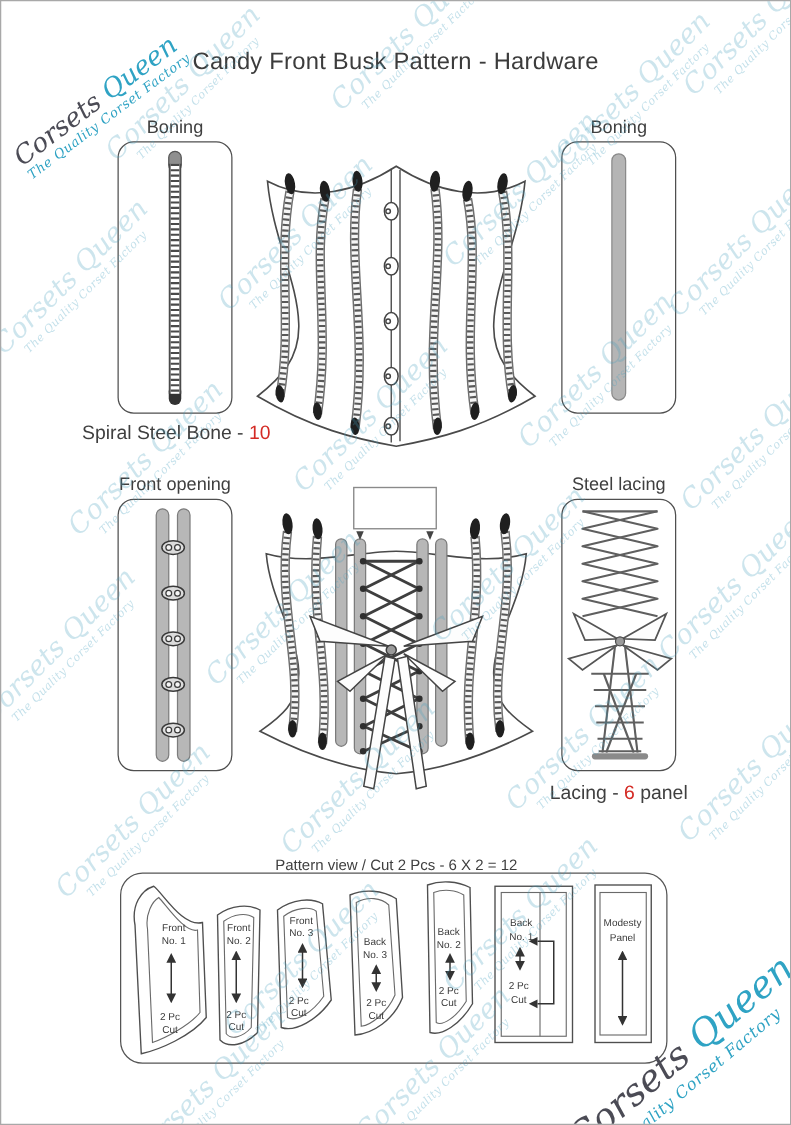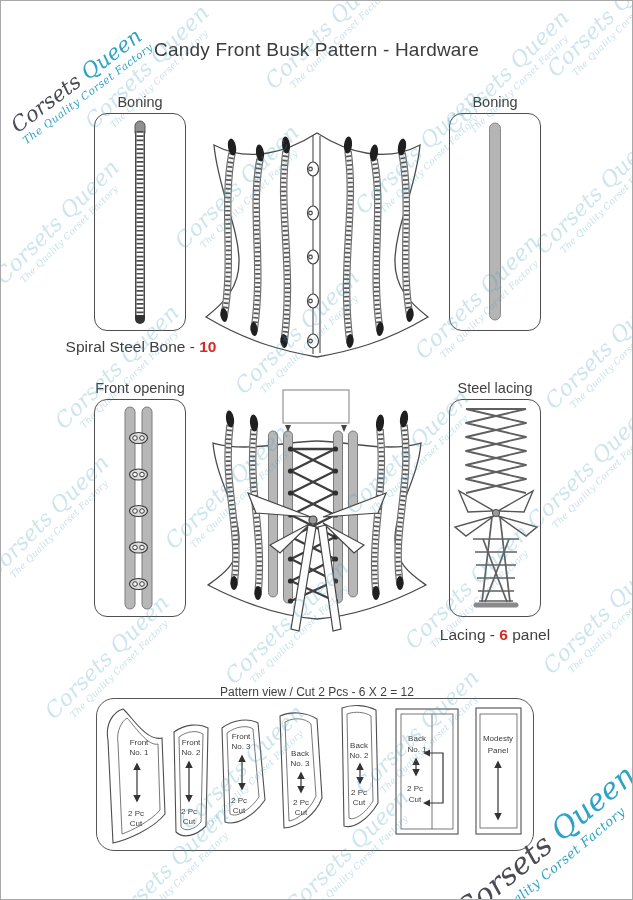--- a/index.html
+++ b/index.html
@@ -2,21 +2,21 @@
 <html><head>
 <meta charset="utf-8">
 <style>
   html,body{margin:0;padding:0;background:#fff;}
   .page{position:relative;width:633px;height:900px;background:#ffffff;border:1px solid #a8a8a8;box-sizing:border-box;overflow:hidden;font-family:"Liberation Sans",sans-serif;color:#3f3f3f;}
   .abs{position:absolute;}
   .page-title{position:absolute;top:38px;left:0;width:100%;text-align:center;font-size:19px;color:#3c3c3c;letter-spacing:.2px;}
   .box{position:absolute;width:92px;height:218px;border:1.4px solid #4f4f4f;border-radius:13px;background:transparent;box-sizing:border-box;}
   .box-title{position:absolute;font-size:14.5px;color:#3f3f3f;transform:translateX(-50%);white-space:nowrap;}
   .caption{position:absolute;font-size:15.5px;color:#3f3f3f;transform:translateX(-50%);white-space:nowrap;}
-  .val-red{color:#d42a24;font-weight:bold;}
+  .val-red{color:#d42a24;font-weight:normal;}
   .bottom-title{position:absolute;top:668px;left:316px;transform:translateX(-50%);font-size:12px;white-space:nowrap;margin-top:16px;}
   .pattern-container{position:absolute;left:95px;top:697px;width:436px;height:151px;border:1.4px solid #555;border-radius:18px;box-sizing:content-box;}
   .footer-note{position:absolute;top:853px;left:332px;transform:translateX(-50%);font-size:15.5px;white-space:nowrap;}
   
   .wm-layer{position:absolute;inset:0;pointer-events:none;z-index:6;}
   .wm-tile{position:absolute;transform:translate(-50%,-50%) rotate(-45deg);text-align:center;line-height:1;font-family:"DejaVu Serif",serif;font-style:italic;white-space:nowrap;}
   .wm-tile .wm1{display:block;font-size:22px;color:rgba(72,160,190,.27);}
   .wm-tile .wm2{display:block;font-size:9px;color:rgba(72,160,190,.33);margin-top:2px;letter-spacing:.4px;}
   
   .logo{position:absolute;z-index:7;font-family:"DejaVu Serif",serif;font-style:italic;line-height:1.05;white-space:nowrap;pointer-events:none;}

